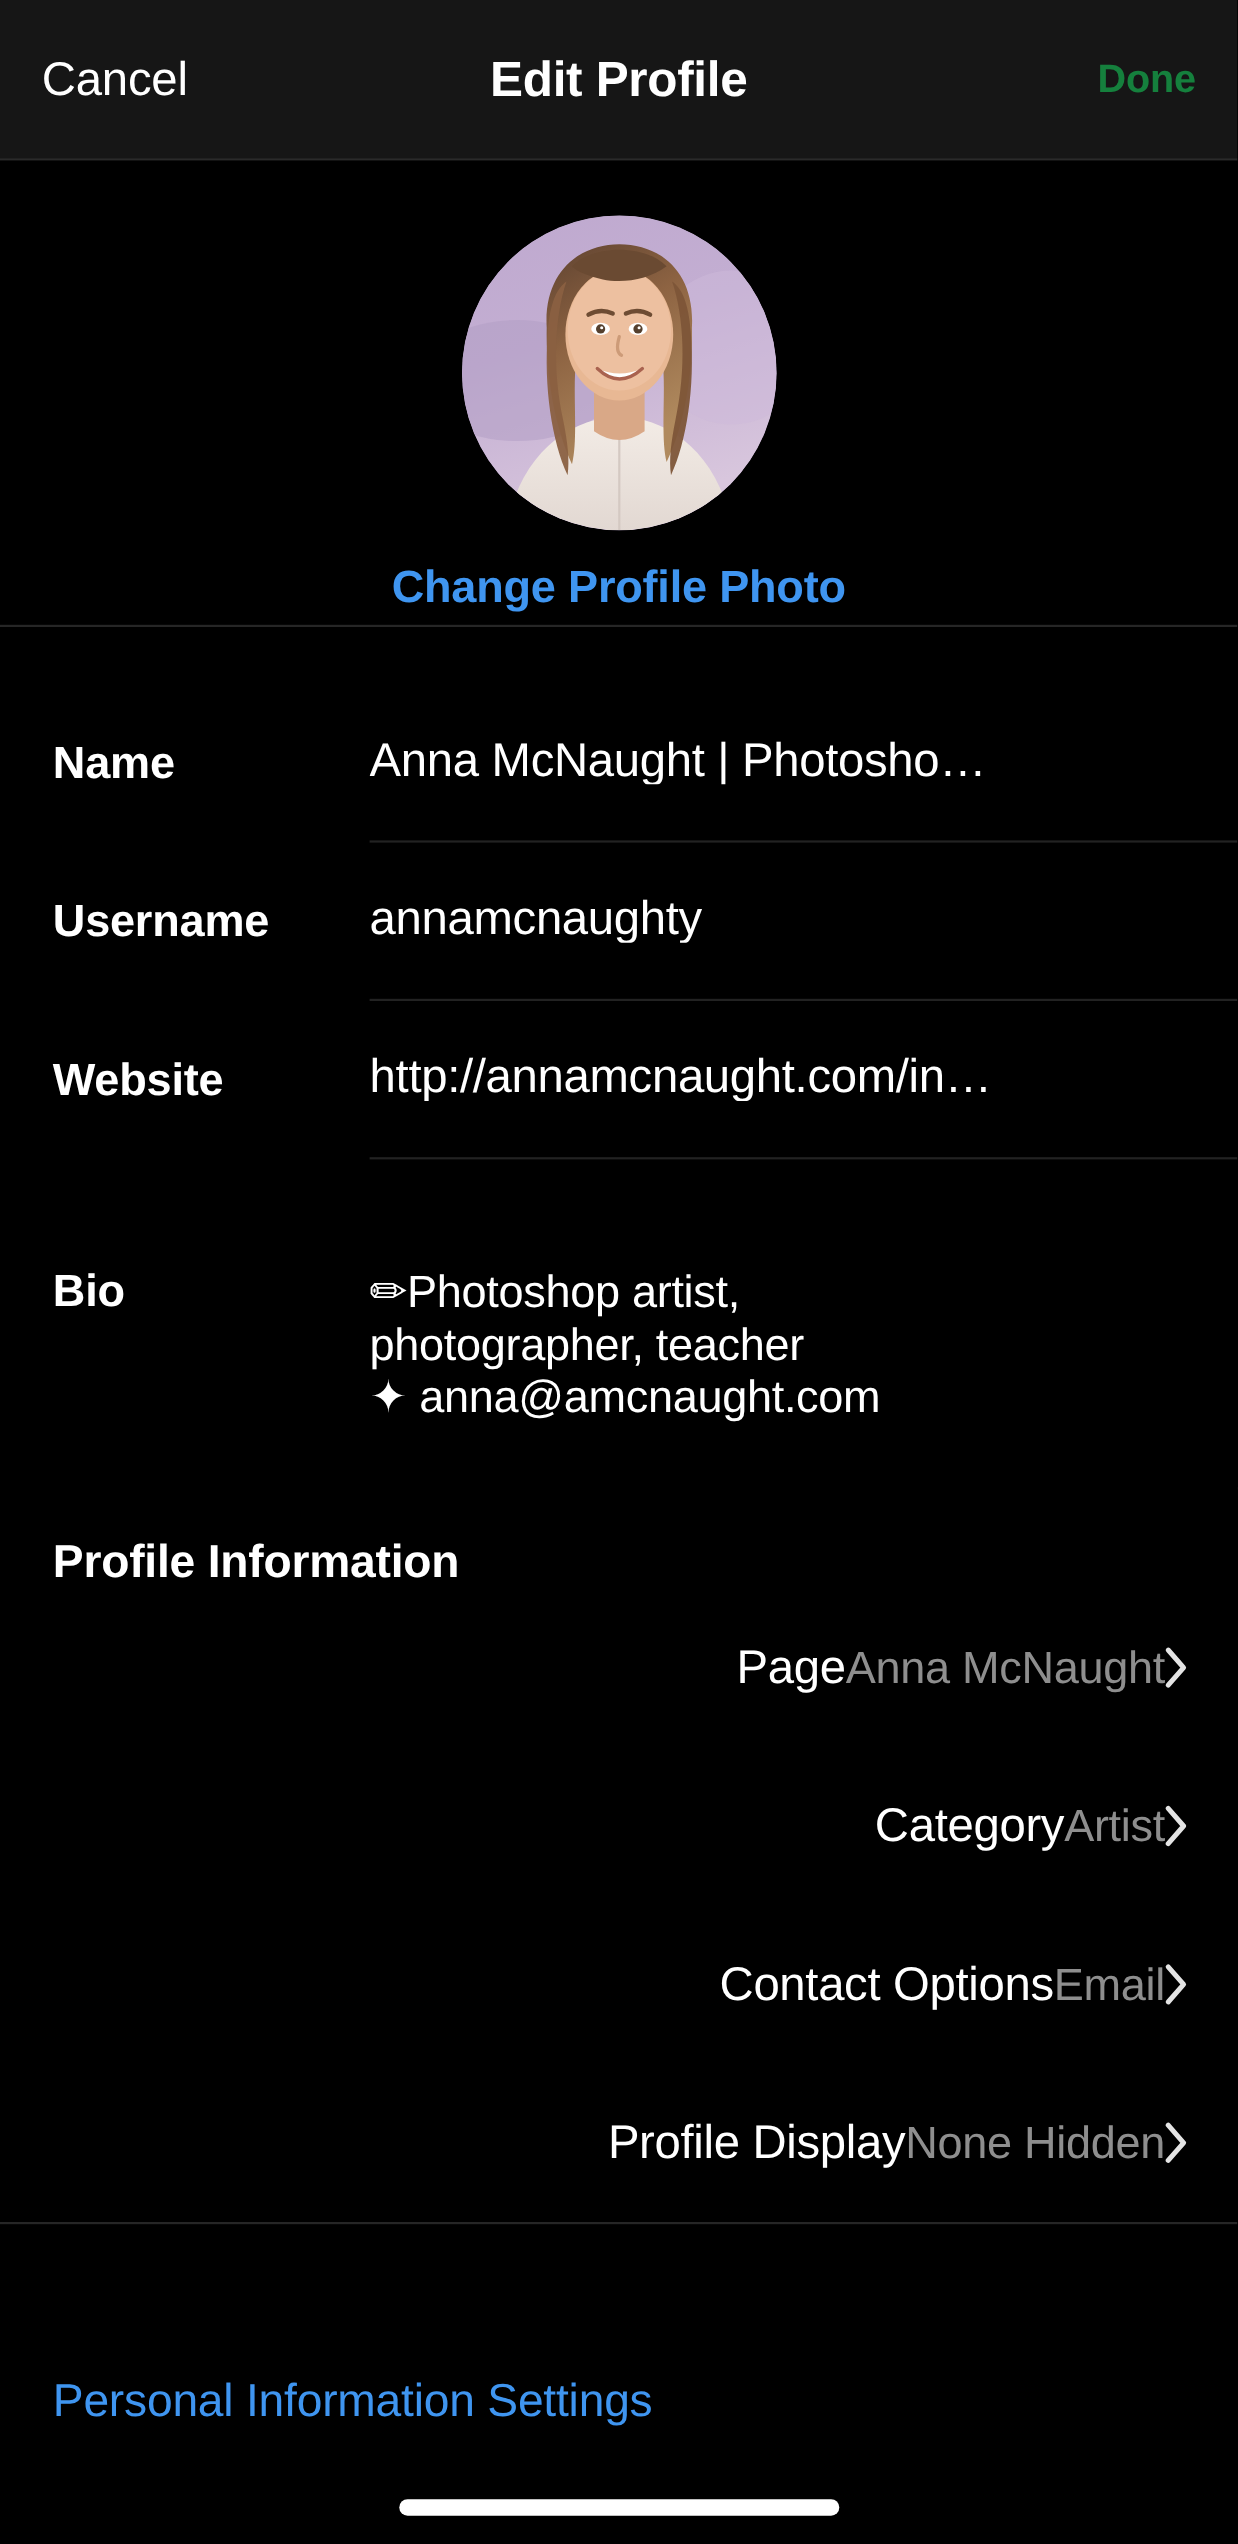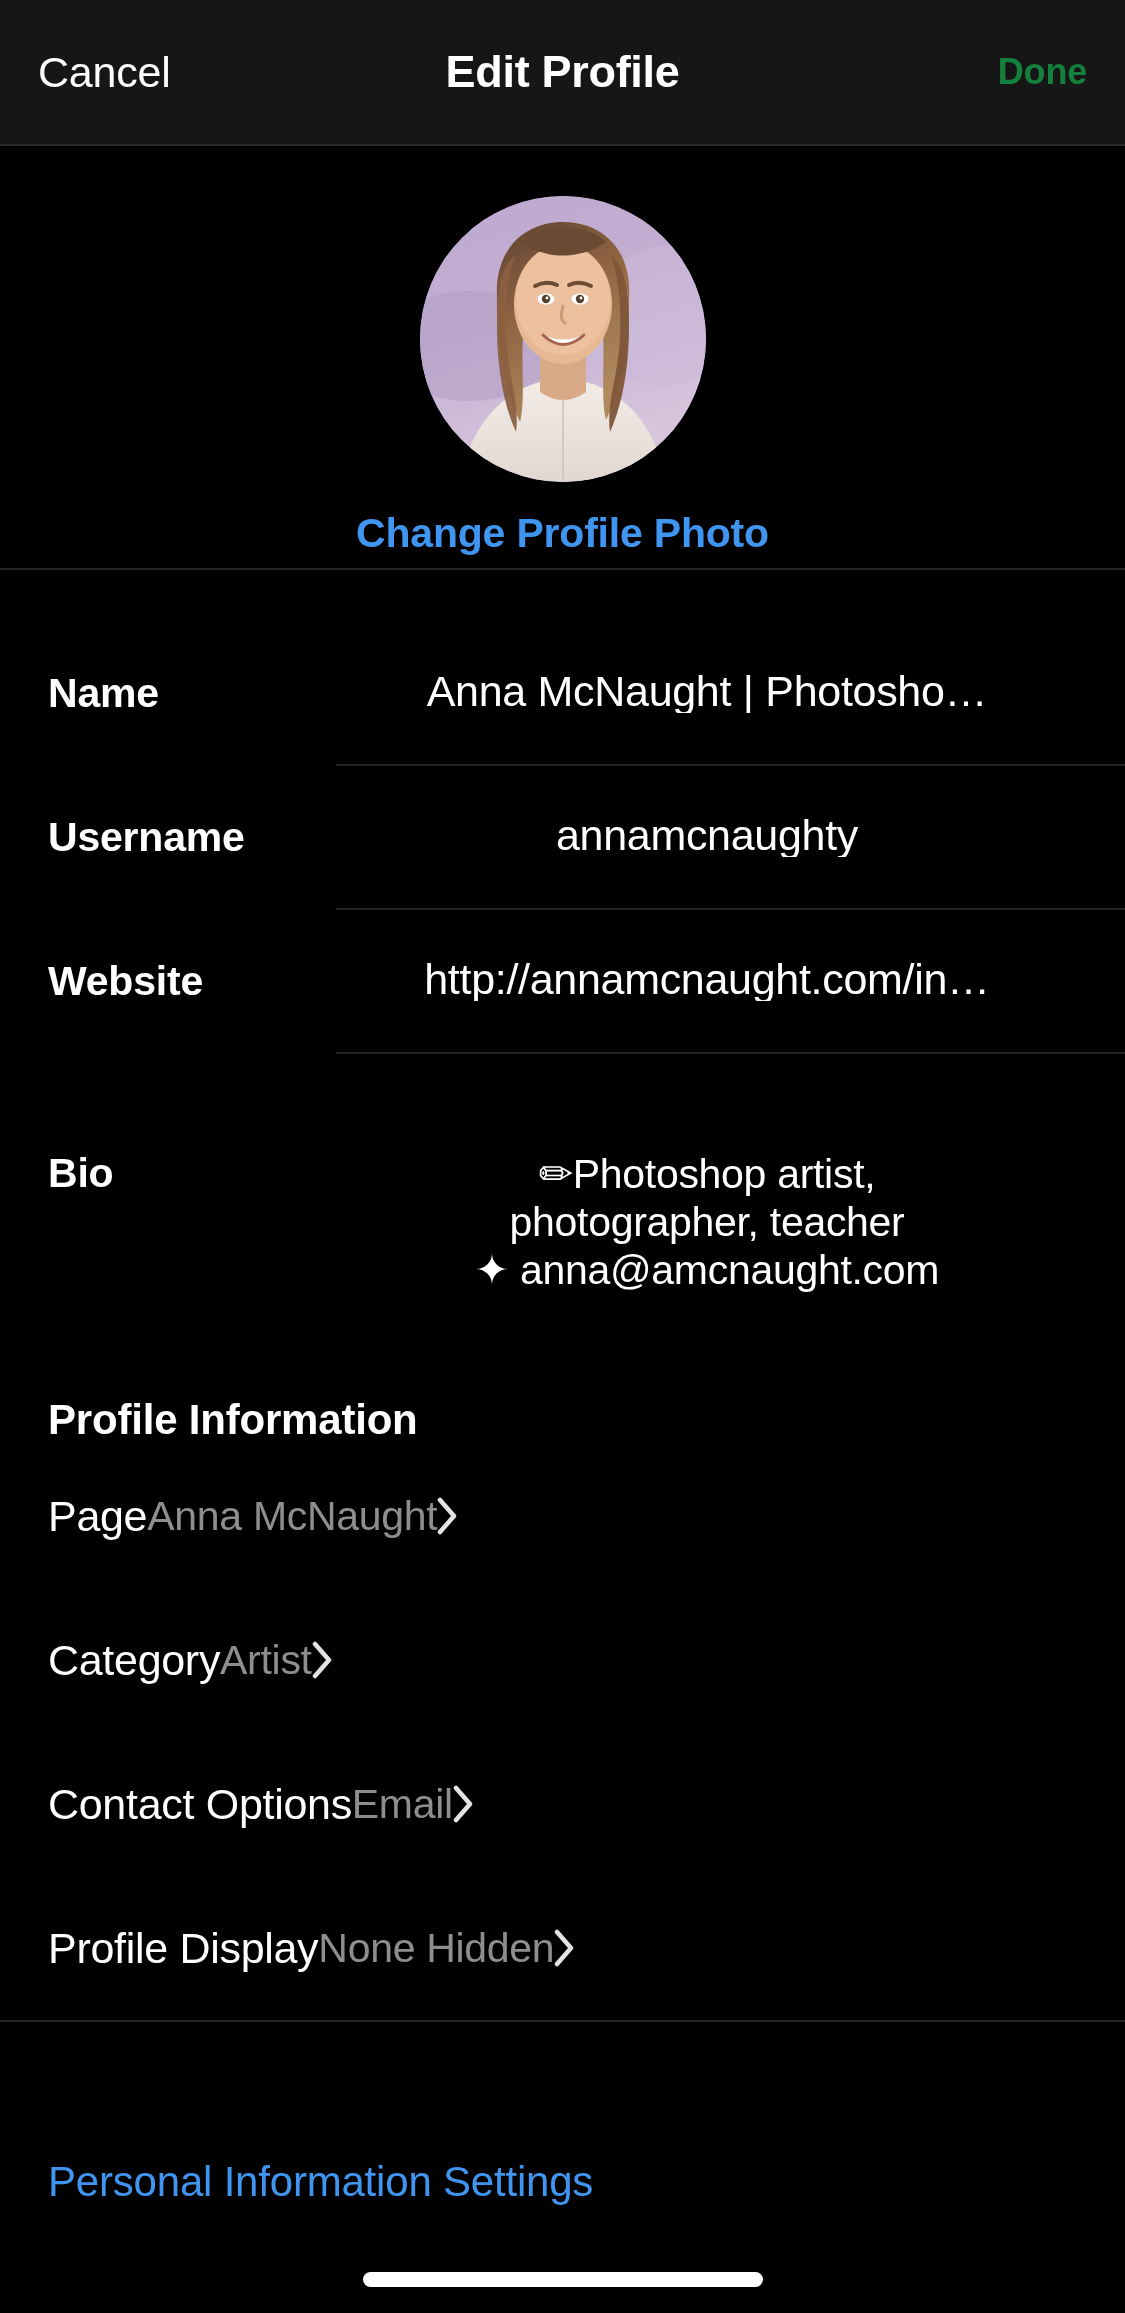--- a/index.html
+++ b/index.html
@@ -61,21 +61,20 @@
     color:#ffffff; font-size:41px; font-weight:700; letter-spacing:-0.2px;
     padding-top:48px;
   }
   .field-value-wrap {
     flex:1 1 auto;
     padding-right:47px;
     padding-top:48px;
     padding-bottom:46px;
     border-bottom:2px solid #222222;
     min-height:144px;
-    text-align:center;
   }
   .field-row:last-child .field-value-wrap { border-bottom:none; }
   .field-value {
     color:#ffffff; font-size:43px; font-weight:400; letter-spacing:-0.3px;
     line-height:1.0;
     white-space:nowrap; overflow:hidden;
   }
   
   .bio-row { min-height:250px;margin-top:48px; }
   .bio-row .field-value-wrap { padding-bottom:36px; border-bottom:none; }
@@ -90,22 +89,22 @@
   .section {
     position:absolute; top:1324px; left:0; width:1125px;
     background:#000;
     border-bottom:2px solid #262626;
   }
   .section-title {
     color:#ffffff; font-size:42px; font-weight:700; letter-spacing:-0.2px;
     padding:72px 48px 0 48px;
   }
   .info-row {
-    display:flex; align-items:center; justify-content:flex-start;
-    height:144px; padding:0 24px 0 48px;
+    display:flex; align-items:center; justify-content:flex-end;
+    height:144px; padding:0 44px 0 48px;
   }
   .info-label { color:#ffffff; font-size:43px; font-weight:400; letter-spacing:-0.3px; }
   .info-right { display:flex; align-items:center; }
   .info-value { color:#8e8e8e; font-size:41px; font-weight:400; letter-spacing:-0.3px; }
   .chevron { display:block; width:22px; height:38px; }
   .chevron svg { display:block; }
 
   
   .footer-link {
     position:absolute; top:2158px; left:48px;

